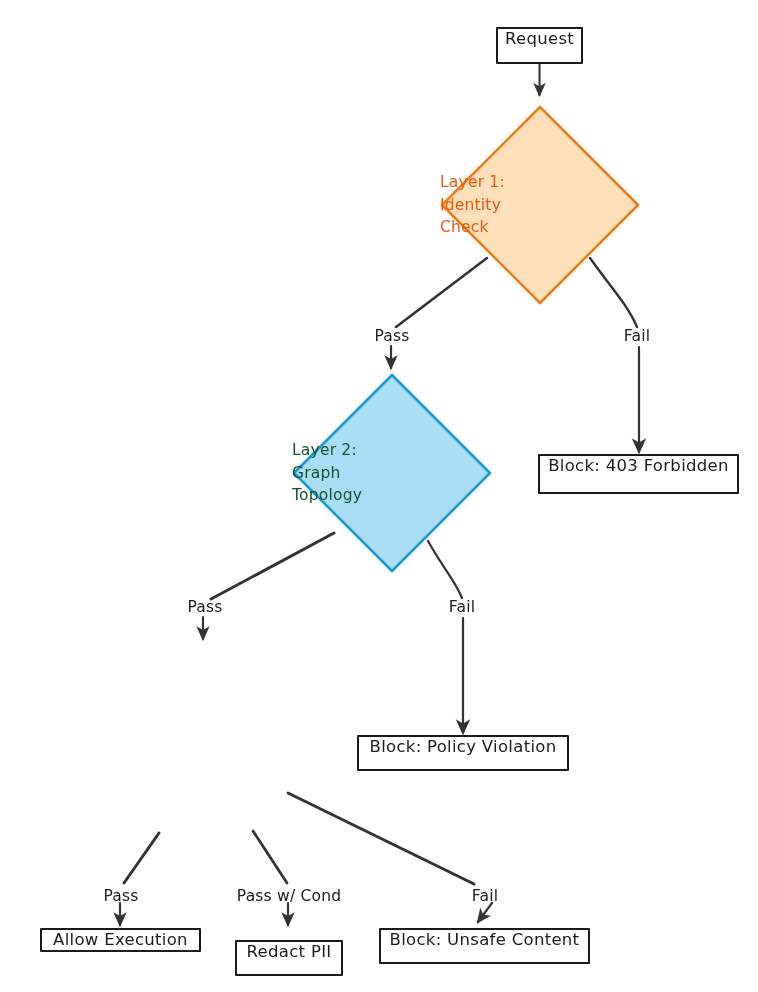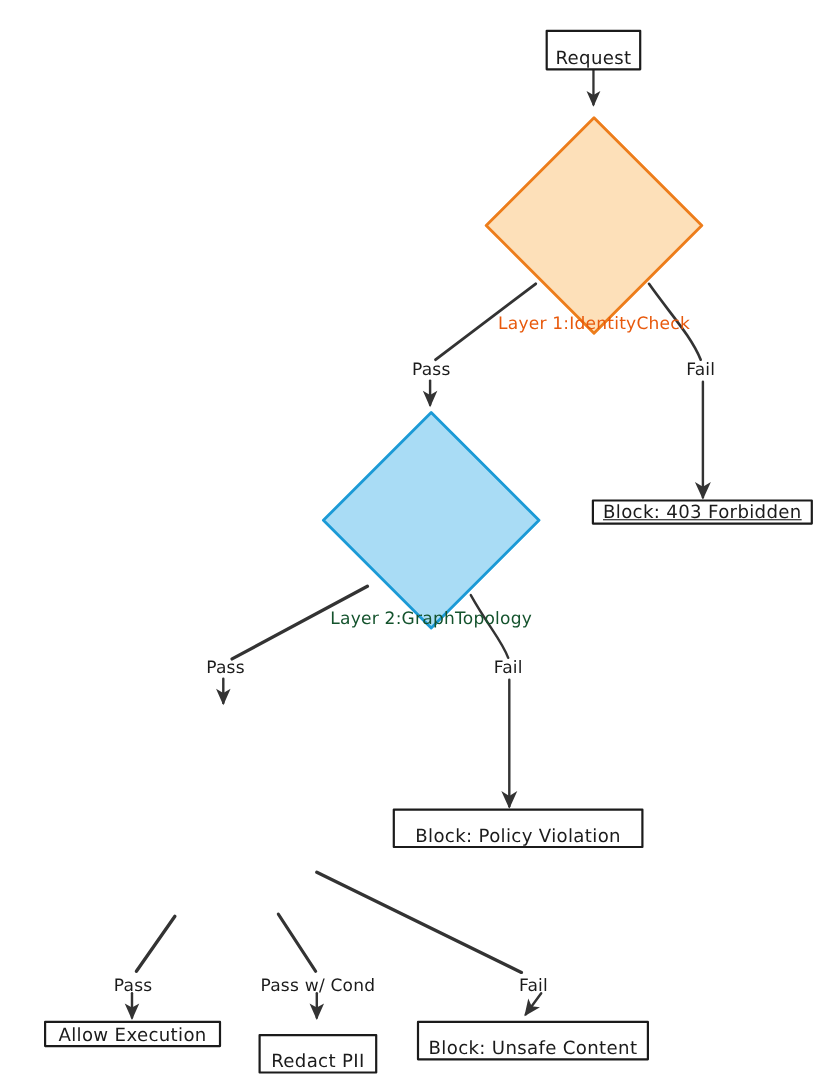--- a/index.html
+++ b/index.html
@@ -27,21 +27,21 @@
   .node {
     position: absolute;
     box-sizing: border-box;
   }
   
   .rect {
     background: #ffffff;
     border: 2.1px solid #1b1b1b;
     border-radius: 1px;
     display: flex;
-    align-items: flex-end;
+    align-items: flex-start;
     justify-content: center;
     color: #1b1b1b;
     font-size: 16.5px;
     letter-spacing: 0.3px;
     white-space: nowrap;
   }
   
   .diamond-wrap {
     position: absolute;
   }
@@ -52,22 +52,22 @@
     width: 100%;
     height: 100%;
   }
   .diamond-label {
     position: absolute;
     left: 0;
     top: 0;
     width: 100%;
     height: 100%;
     display: flex;
-    flex-direction: row;
-    align-items: flex-end;
+    flex-direction: column;
+    align-items: flex-start;
     justify-content: center;
     text-align: center;
     font-size: 15.5px;
     line-height: 1.45;
     letter-spacing: 0.2px;
     pointer-events: none;
   }
   .diamond-label span { display: block; }
 
   .edge-label {
@@ -147,25 +147,25 @@
       <polygon points="100,2 198,100 100,198 2,100" fill="#a9dcf5" stroke="#1b9ad6" stroke-width="2.6" stroke-linejoin="round"></polygon>
     </svg>
     <div class="diamond-label" style="color:#14532d;">
       <span>Layer 2:</span>
       <span>Graph</span>
       <span>Topology</span>
     </div>
   </div>
 
 
-  <div class="node rect" style="left:538px; top:454px; width:201px; height:23px;text-decoration:underline;">
+  <div class="node rect" style="left:538px; top:454px; width:201px; height:40px;">
     <span>Block: 403 Forbidden</span>
   </div>
 
-  <div class="node rect" style="left:357px; top:735px; width:228px; height:36px;">
+  <div class="node rect" style="left:357px; top:735px; width:212px; height:36px;">
     <span>Block: Policy Violation</span>
   </div>
 
   <div class="node rect" style="left:40px; top:928px; width:161px; height:24px;">
     <span>Allow Execution</span>
   </div>
 
   <div class="node rect" style="left:235px; top:940px; width:108px; height:36px;">
     <span>Redact PII</span>
   </div>

